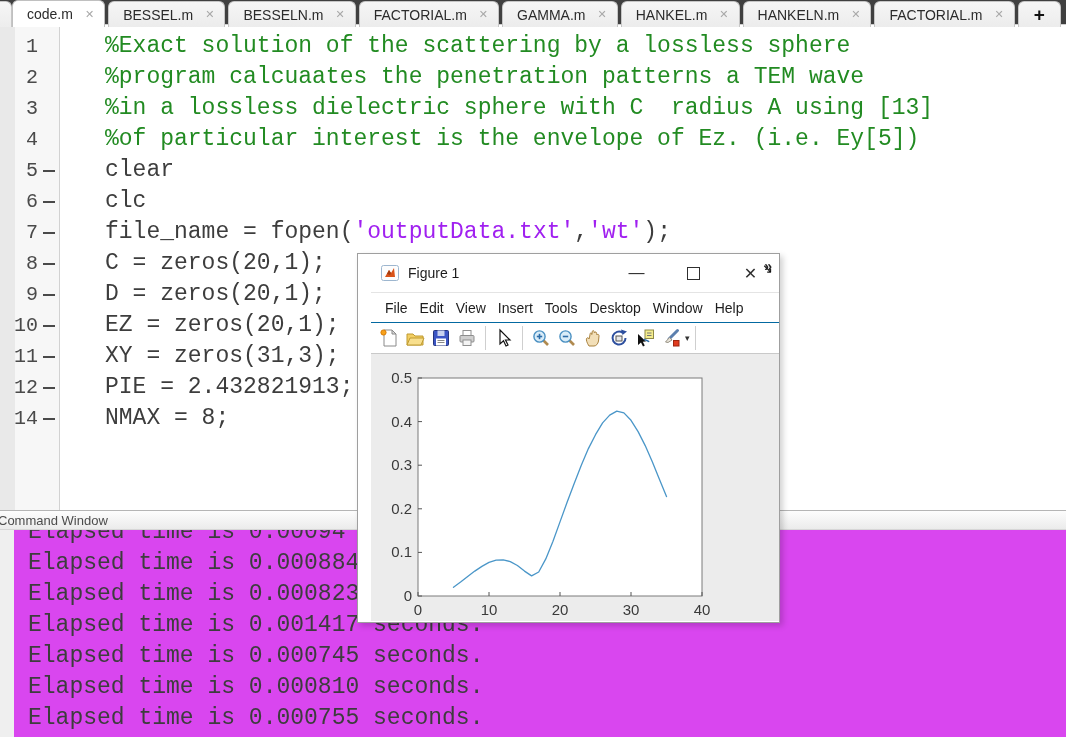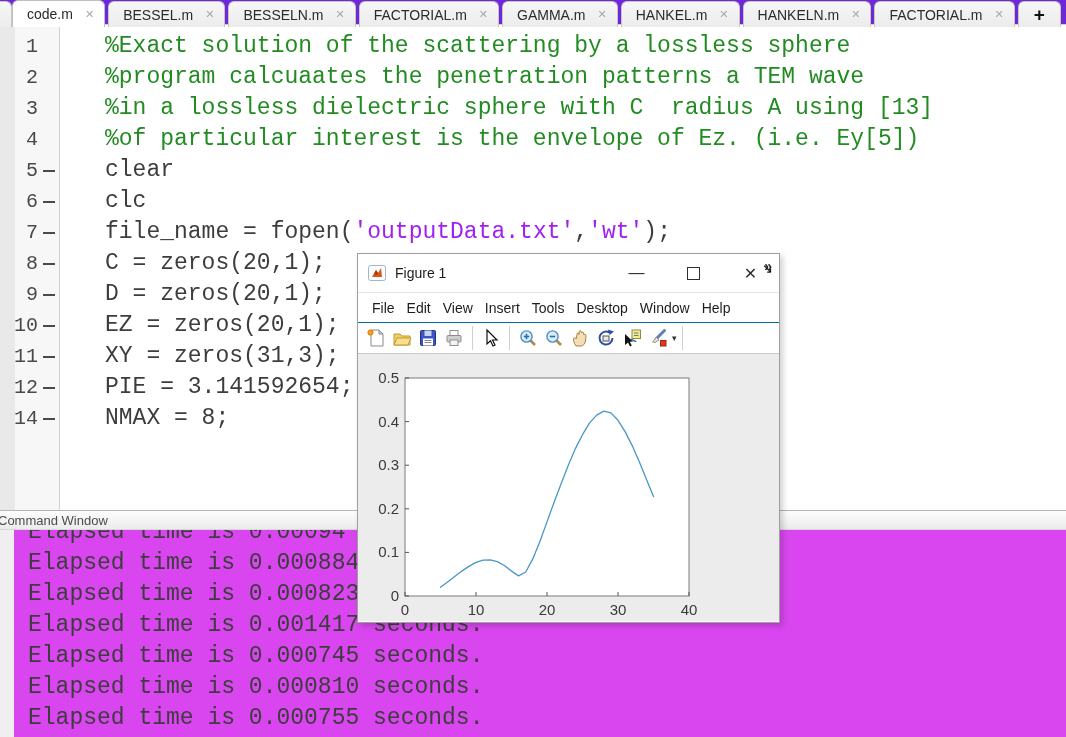--- a/index.html
+++ b/index.html
@@ -2,21 +2,21 @@
 <html><head>
 <meta charset="utf-8">
 <style>
   * { margin:0; padding:0; box-sizing:border-box; }
   html,body { width:1066px; height:737px; overflow:hidden; background:#fff;
     font-family:"Liberation Sans", sans-serif; }
   #app { position:relative; width:1066px; height:737px; background:#fff; }
 
   
   #tabbar { position:absolute; left:0; top:0; width:1066px; height:25px;
-    background:#6d28d9; border-bottom:1px solid #cfcfcf; z-index:3; }
+    background:#404040; border-bottom:1px solid #cfcfcf; z-index:3; }
   .tab-sliver { position:absolute; left:-8px; top:1px; width:20px; height:26px;
     background:linear-gradient(#f6f6f6,#ededed); border:1px solid #c6c6c6;
     border-bottom:none; border-radius:6px 6px 0 0; }
   #tabs { position:absolute; left:12px; top:0; height:27px; display:flex; gap:3px; }
   .tab { display:flex; align-items:center; height:26px; margin-top:1px;
     padding:0 10px 0 14px; background:linear-gradient(#f6f6f6,#ececec);
     border:1px solid #c6c6c6; border-bottom:none; border-radius:6px 6px 0 0;
     font-size:14px; color:#2b2b2b; white-space:nowrap; cursor:default; }
   .tab.active { background:#fff; height:27px; margin-top:0; border-color:#c0c0c0;
     position:relative; z-index:4; }
@@ -51,21 +51,21 @@
     background:#d946ef; z-index:1; }
   #cmd-strip { position:absolute; left:0; top:0; width:14px; height:207px; background:#efefef; }
   #cmd-lines { position:absolute; left:28px; top:-13px; }
   .cmd-line { height:31px; line-height:31px; white-space:pre;
     font-family:"Liberation Mono","DejaVu Sans Mono",monospace;
     font-size:23px; color:#3d3d3d; }
 
   
   #figure-window { position:absolute; left:357px; top:253px; width:423px; height:370px;
     background:#fff; border:1px solid #9f9f9f; z-index:10;
-    box-shadow:3px 3px 6px rgba(0,0,0,0.18); }
+    box-shadow:3px 3px 6px rgba(0,0,0,0.18);padding-left:13px; }
   #fig-titlebar { position:relative; height:38px; background:#fff; display:flex; align-items:center; }
   #fig-icon { width:18px; height:16px; margin-left:10px; }
   #fig-title { margin-left:9px; font-size:14px; color:#1c1c1c; }
   #fig-controls { position:absolute; right:0; top:0; height:38px; display:flex; }
   .fig-ctl { width:57px; height:38px; display:flex; align-items:center; justify-content:center;
     font-size:16px; color:#2f2f2f; }
   .fig-ctl .maxbox { width:13px; height:13px; border:1.5px solid #2f2f2f; display:block; }
   #fig-menubar { position:relative; height:31px; border-top:1px solid #e4e4e4;
     border-bottom:1px solid #0369a1; display:flex; align-items:center;
     padding-left:8px; overflow:hidden; }
@@ -136,21 +136,21 @@
         <div class="code-line"><span class="ln">2</span><span class="src"><span class="seg-comment">%program calcuaates the penetration patterns a TEM wave</span></span></div>
         <div class="code-line"><span class="ln">3</span><span class="src"><span class="seg-comment">%in a lossless dielectric sphere with C  radius A using [13]</span></span></div>
         <div class="code-line"><span class="ln">4</span><span class="src"><span class="seg-comment">%of particular interest is the envelope of Ez. (i.e. Ey[5])</span></span></div>
         <div class="code-line exec"><span class="ln">5</span><span class="dash"></span><span class="src"><span class="seg-code">clear</span></span></div>
         <div class="code-line exec"><span class="ln">6</span><span class="dash"></span><span class="src"><span class="seg-code">clc</span></span></div>
         <div class="code-line exec"><span class="ln">7</span><span class="dash"></span><span class="src"><span class="seg-code">file_name = fopen(</span><span class="seg-string">'outputData.txt'</span><span class="seg-code">,</span><span class="seg-string">'wt'</span><span class="seg-code">);</span></span></div>
         <div class="code-line exec"><span class="ln">8</span><span class="dash"></span><span class="src"><span class="seg-code">C = zeros(20,1);</span></span></div>
         <div class="code-line exec"><span class="ln">9</span><span class="dash"></span><span class="src"><span class="seg-code">D = zeros(20,1);</span></span></div>
         <div class="code-line exec"><span class="ln">10</span><span class="dash"></span><span class="src"><span class="seg-code">EZ = zeros(20,1);</span></span></div>
         <div class="code-line exec"><span class="ln">11</span><span class="dash"></span><span class="src"><span class="seg-code">XY = zeros(31,3);</span></span></div>
-        <div class="code-line exec"><span class="ln">12</span><span class="dash"></span><span class="src"><span class="seg-code">PIE = 3.141592654;</span></span></div>
+        <div class="code-line exec"><span class="ln">12</span><span class="dash"></span><span class="src"><span class="seg-code">PIE = 2.432821913;</span></span></div>
         <div class="code-line exec"><span class="ln">14</span><span class="dash"></span><span class="src"><span class="seg-code">NMAX = 8;</span></span></div>
       </div>
   </div>
 
   <div id="cmd-header">
     <div class="ttl">Command Window</div>
   </div>
   <div id="cmd-window">
     <div id="cmd-strip"></div>
     <div id="cmd-lines">

